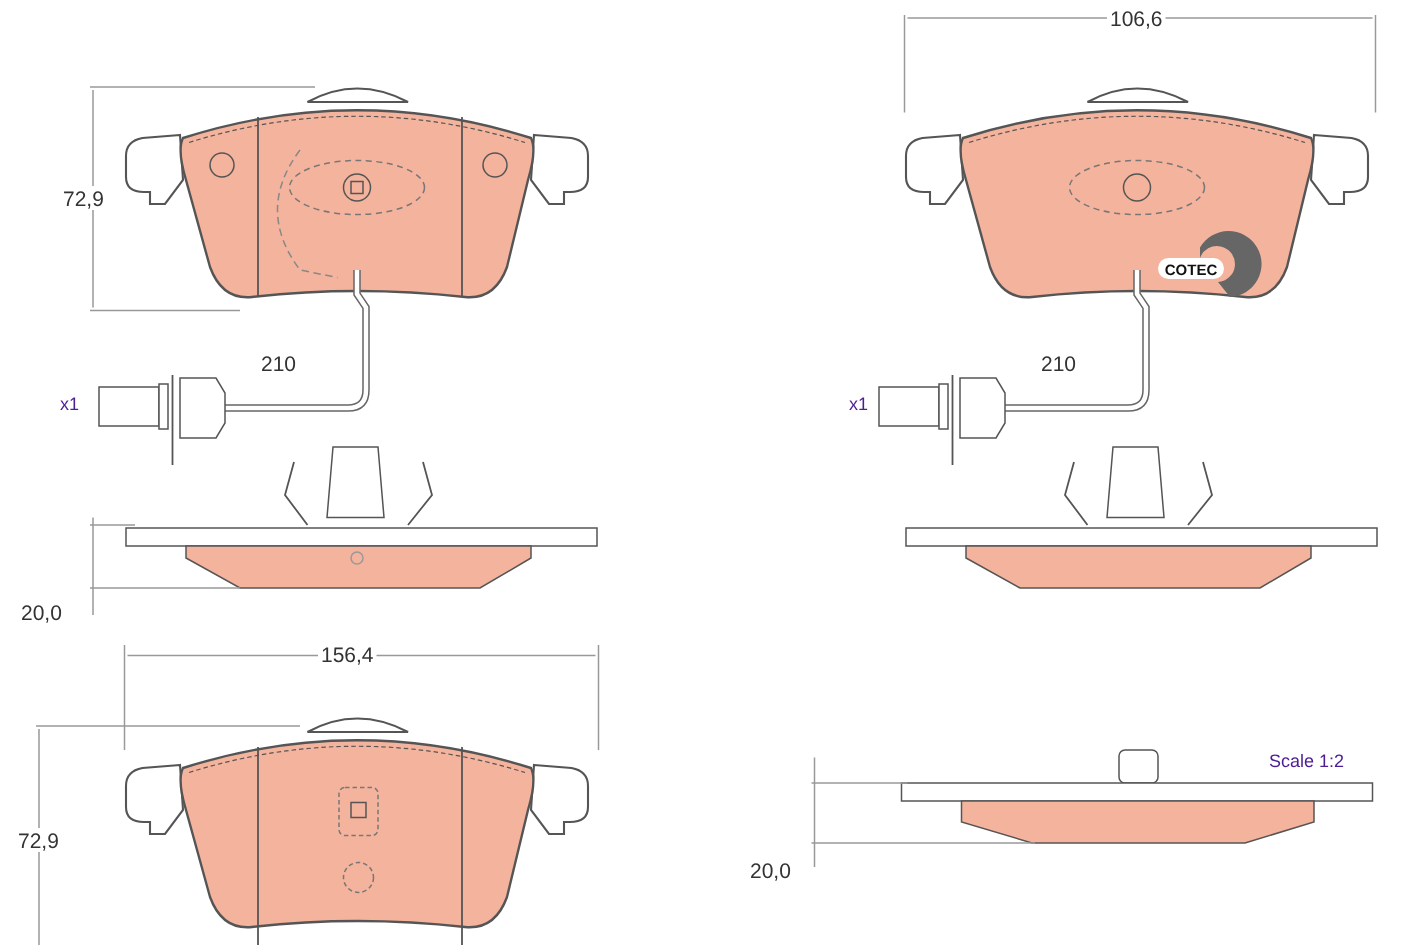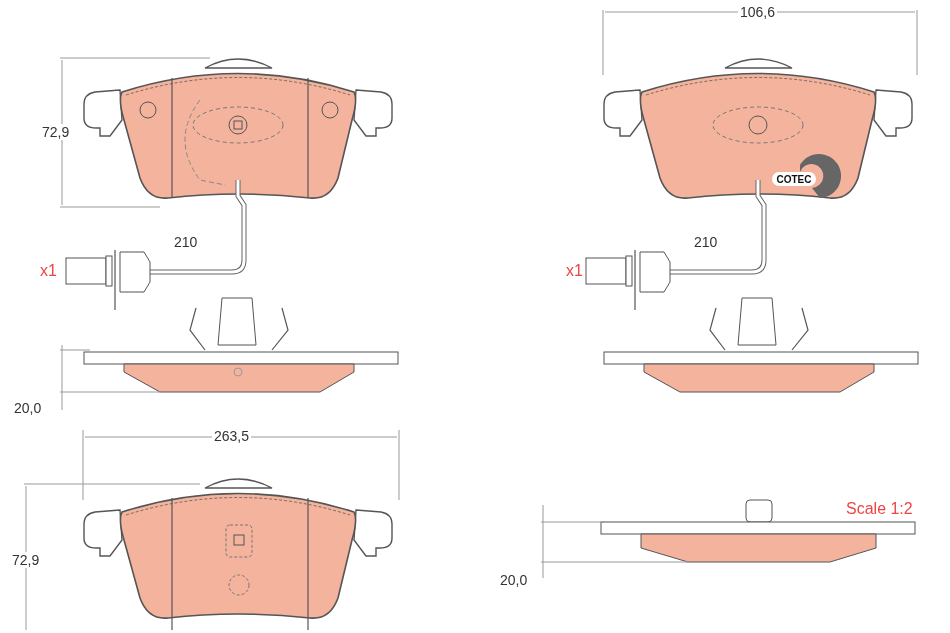--- a/index.html
+++ b/index.html
@@ -1,20 +1,20 @@
 <!DOCTYPE html>
 <html><head>
 <meta charset="utf-8">
 <style>
   html, body { margin:0; padding:0; background:#ffffff; }
   body { width:950px; height:633px; position:relative; overflow:hidden;
          font-family:"Liberation Sans", sans-serif; }
   svg { position:absolute; left:0; top:0; }
   .dimtxt { position:absolute; font-size:14px; color:#333; background:#fff; padding:0 2px; line-height:16px; }
-  .note { position:absolute; font-size:16px; color:#ef4444; }
+  .note { position:absolute; font-size:12px; color:#4c1d95; }
 </style>
 </head>
 <body>
 
 <svg width="950" height="633" viewBox="0 0 950 633">
   <defs>
     <g id="padFront">
 
       <path d="M 120 90 L 95 92 Q 84 94 84 104 L 84 118 Q 84 128 96 128 L 100 128 L 100 136 L 110 136 L 122 120 Z" fill="#fff" stroke="#555" stroke-width="1.4"></path>
       <path d="M 356 90 L 381 92 Q 392 94 392 104 L 392 118 Q 392 128 380 128 L 376 128 L 376 136 L 366 136 L 354 120 Z" fill="#fff" stroke="#555" stroke-width="1.4"></path>
@@ -118,17 +118,17 @@
 
 <div class="dimtxt" style="left:40px;top:124px;">72,9</div>
 <div class="dimtxt" style="left:172px;top:234px;">210</div>
 <div class="note" style="left:40px;top:262px;">x1</div>
 <div class="dimtxt" style="left:12px;top:400px;">20,0</div>
 
 <div class="dimtxt" style="left:738px;top:4px;">106,6</div>
 <div class="dimtxt" style="left:692px;top:234px;">210</div>
 <div class="note" style="left:566px;top:262px;">x1</div>
 
-<div class="dimtxt" style="left:212px;top:428px;">263,5</div>
+<div class="dimtxt" style="left:212px;top:428px;">156,4</div>
 <div class="dimtxt" style="left:10px;top:552px;">72,9</div>
 
 <div class="dimtxt" style="left:498px;top:572px;">20,0</div>
 <div class="note" style="left:846px;top:500px;">Scale 1:2</div>
 
 </body></html>

